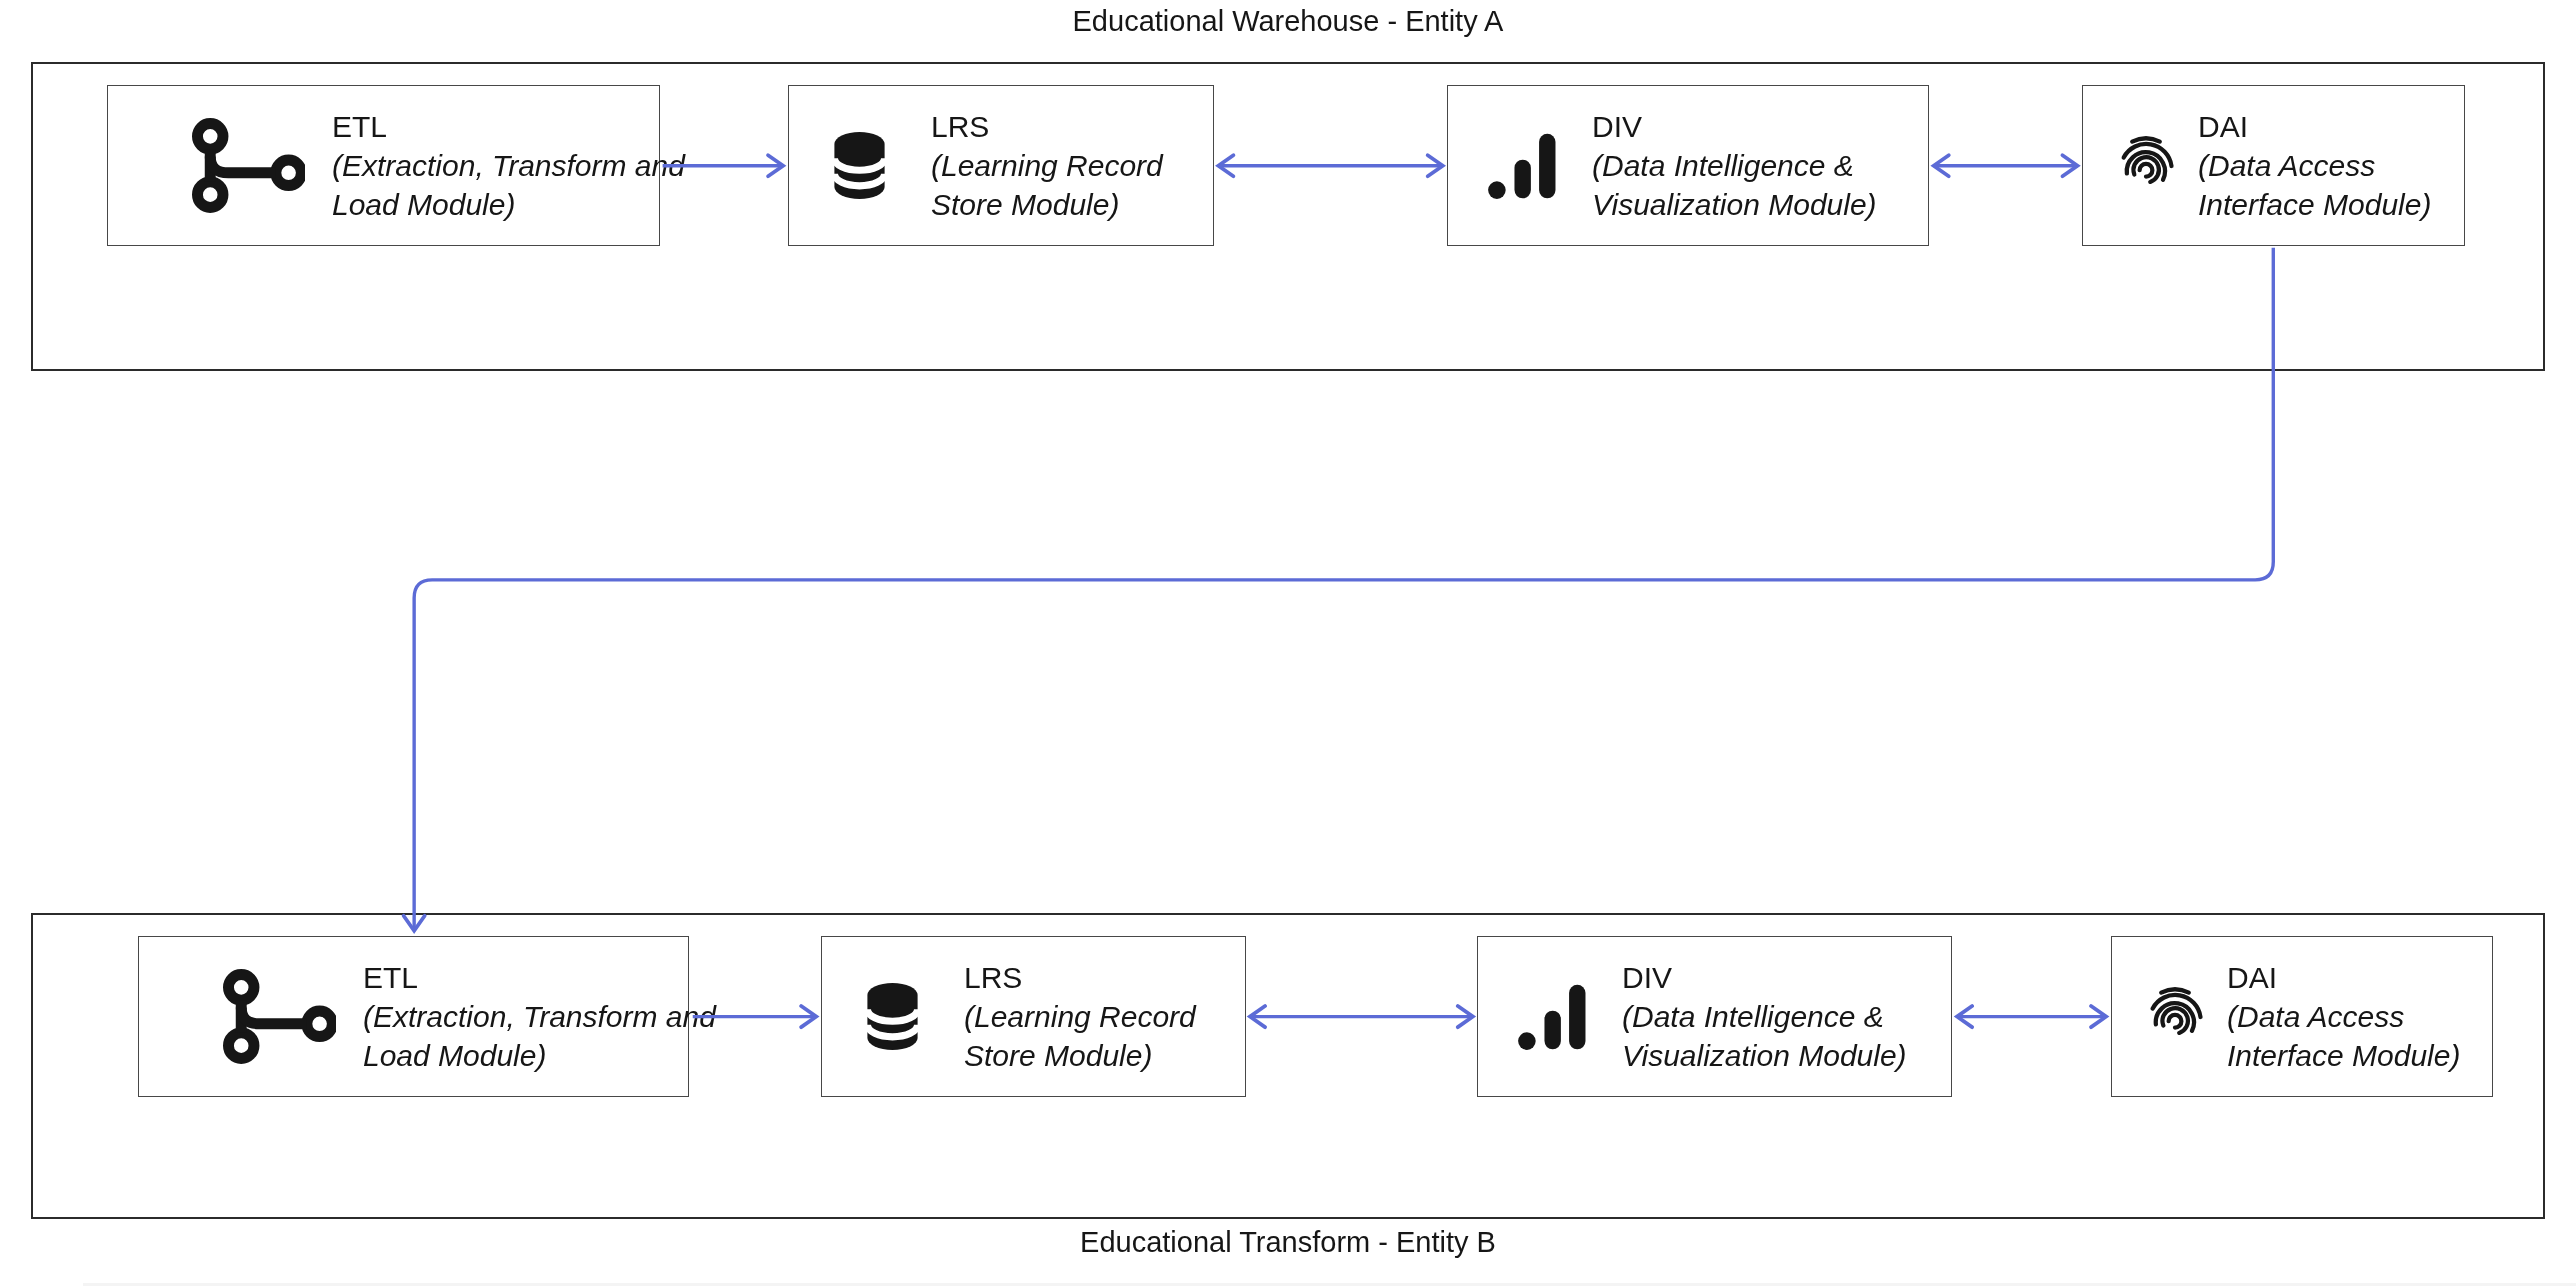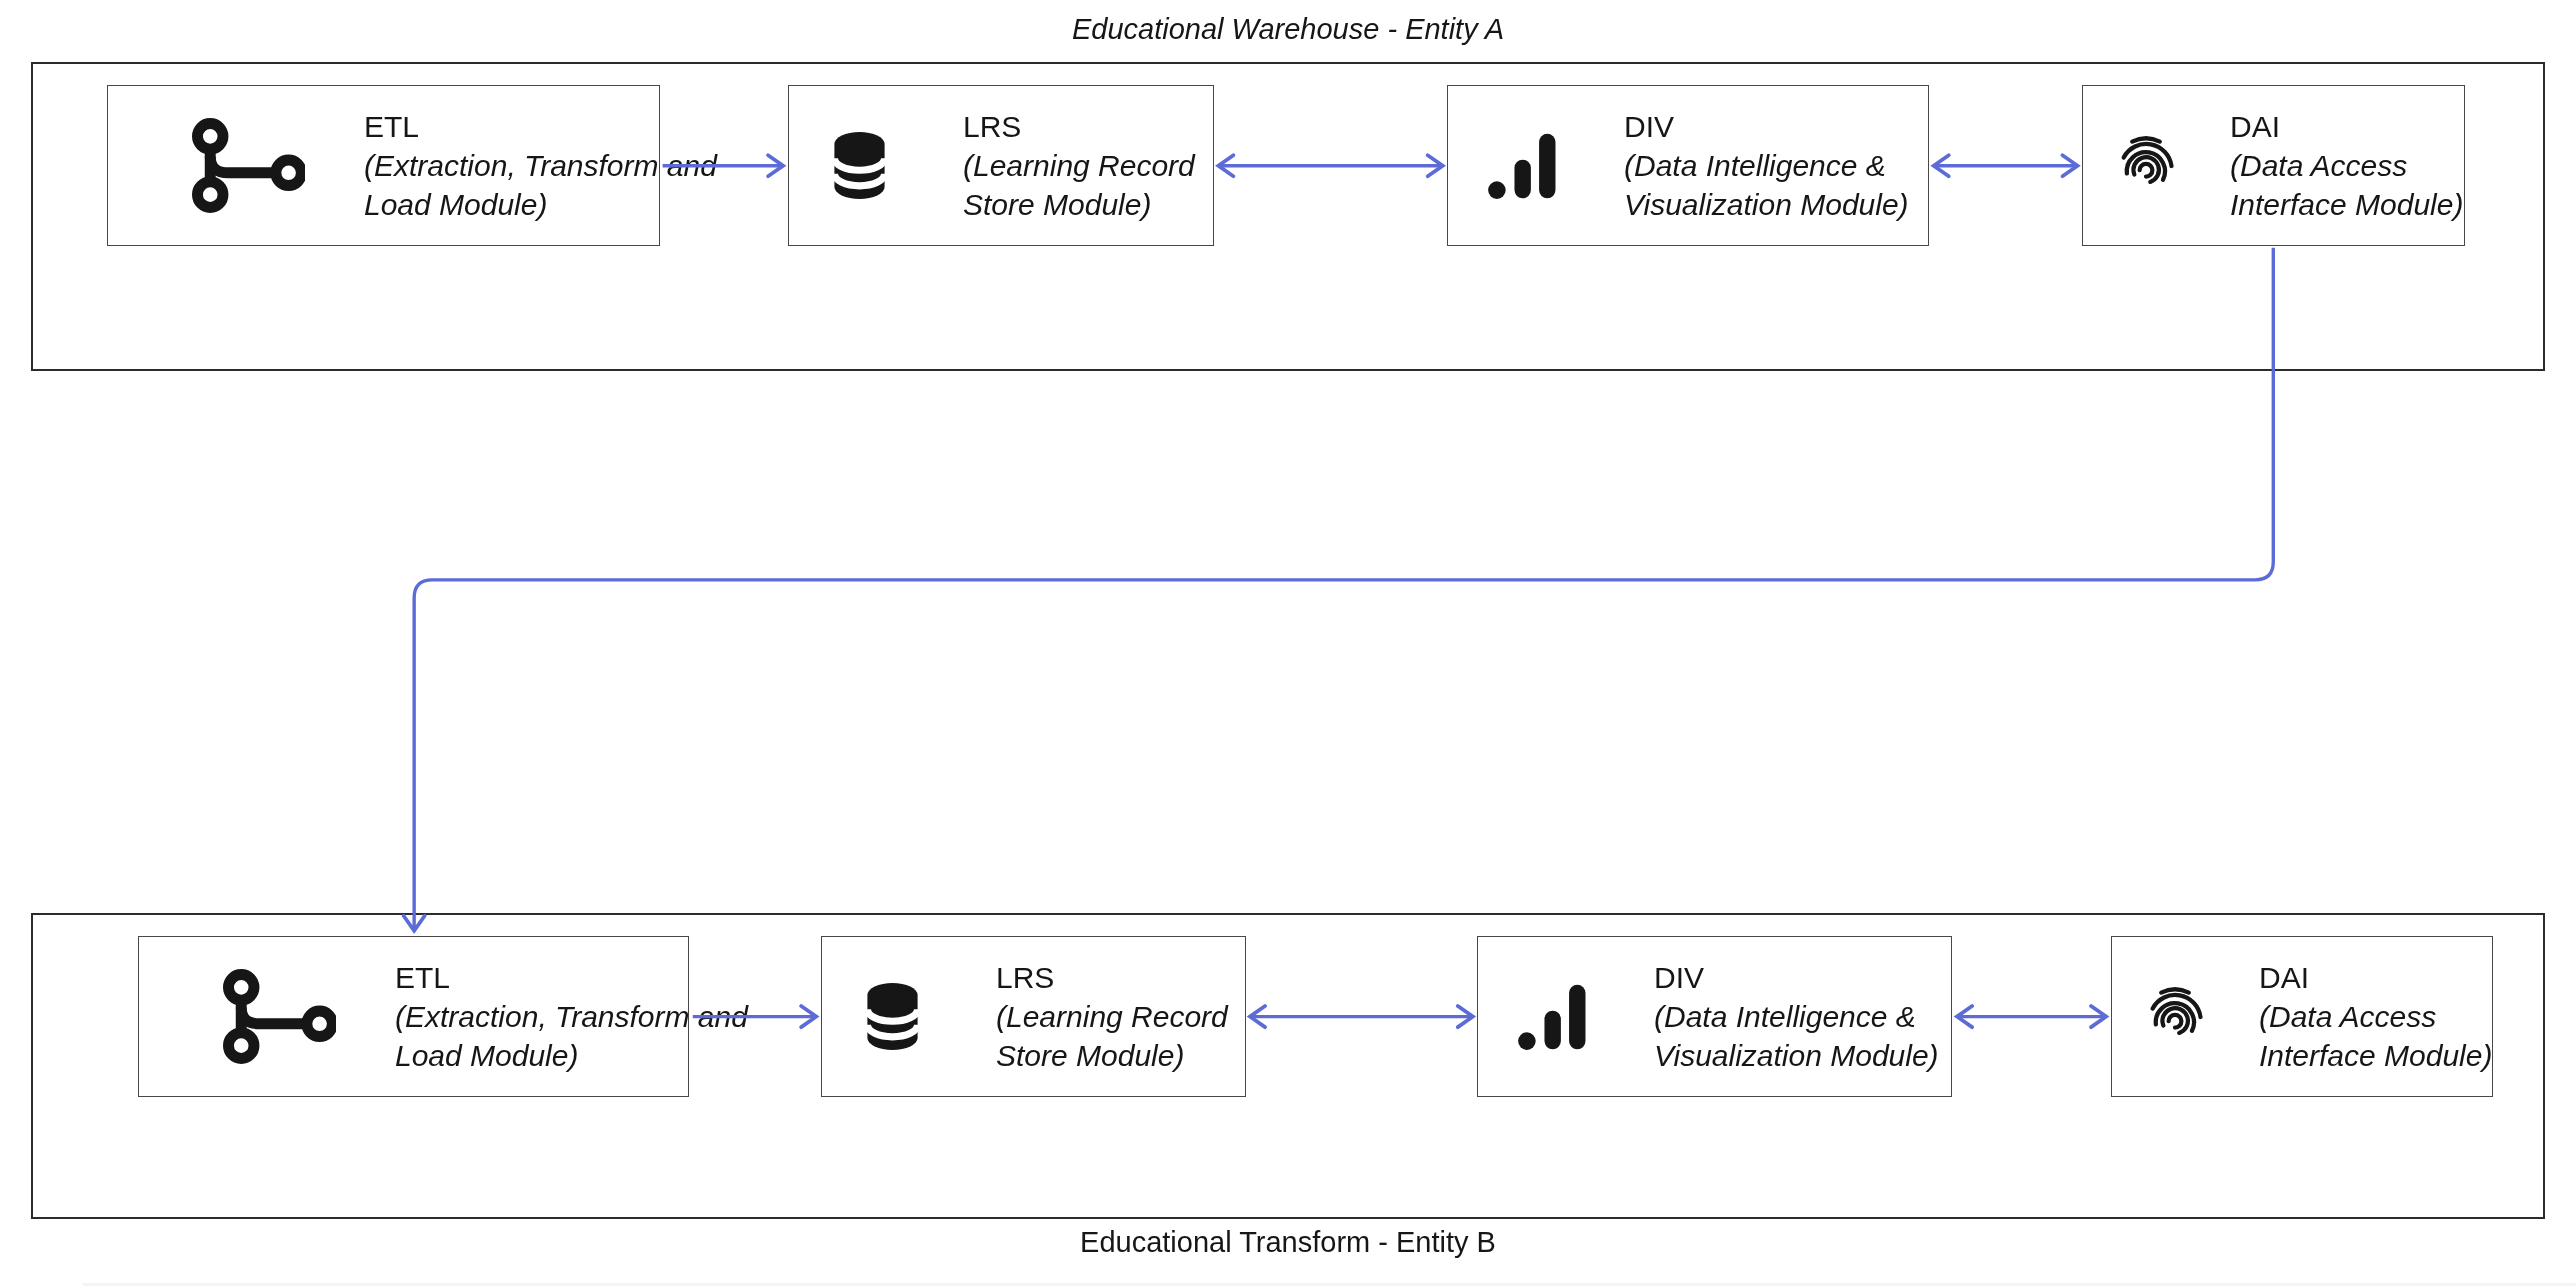--- a/index.html
+++ b/index.html
@@ -6,21 +6,21 @@
   body{
     width:2576px;height:1287px;position:relative;overflow:hidden;
     background:#ffffff;
     font-family:"Liberation Sans","DejaVu Sans",sans-serif;
     color:var(--text,#161616);
   }
   .entity-title{
     position:absolute;left:0;width:2576px;text-align:center;
     font-size:29px;line-height:36px;color:var(--text,#161616);
   }
-  #title-a{top:11px;font-style:italic;}
+  #title-a{top:3px;}
   #title-b{top:1224px;}
   .entity-container{
     position:absolute;background:#ffffff;
     border:2.3px solid var(--container-border,#2b2b2b);
     box-sizing:border-box;
   }
   #container-a{left:31px;top:62px;width:2514px;height:309px;}
   #container-b{left:31px;top:913px;width:2514px;height:306px;}
   .module-box{
     position:absolute;background:#ffffff;
@@ -39,21 +39,21 @@
   #mod-div-b{left:1477px;top:936px;width:475px;height:161px;padding-left:36px;}
   #mod-dai-b{left:2111px;top:936px;width:382px;height:161px;padding-left:29px;}
 
   .icon-wrap{flex:0 0 auto;display:flex;align-items:center;justify-content:center;color:#161616;}
   .icon-etl{width:113px;height:95px;margin-right:27px;}
   .icon-lrs{width:77px;height:81px;margin-right:33px;}
   .icon-div{width:75px;height:77px;margin-right:33px;}
   .icon-dai{width:68px;height:74px;margin-right:18px;}
   .icon-wrap svg{width:100%;height:100%;display:block;}
 
-  .module-text{font-size:30px;line-height:39px;white-space:nowrap;margin-left:32px;}
+  .module-text{font-size:30px;line-height:39px;white-space:nowrap;}
   .module-abbr{font-style:normal;}
   .module-desc{font-style:italic;}
 
   #connector-layer{
     position:absolute;left:0;top:0;width:2576px;height:1287px;
     pointer-events:none;
   }
   .connector-line{
     fill:none;
     stroke:var(--connector,#5c6bd6);

